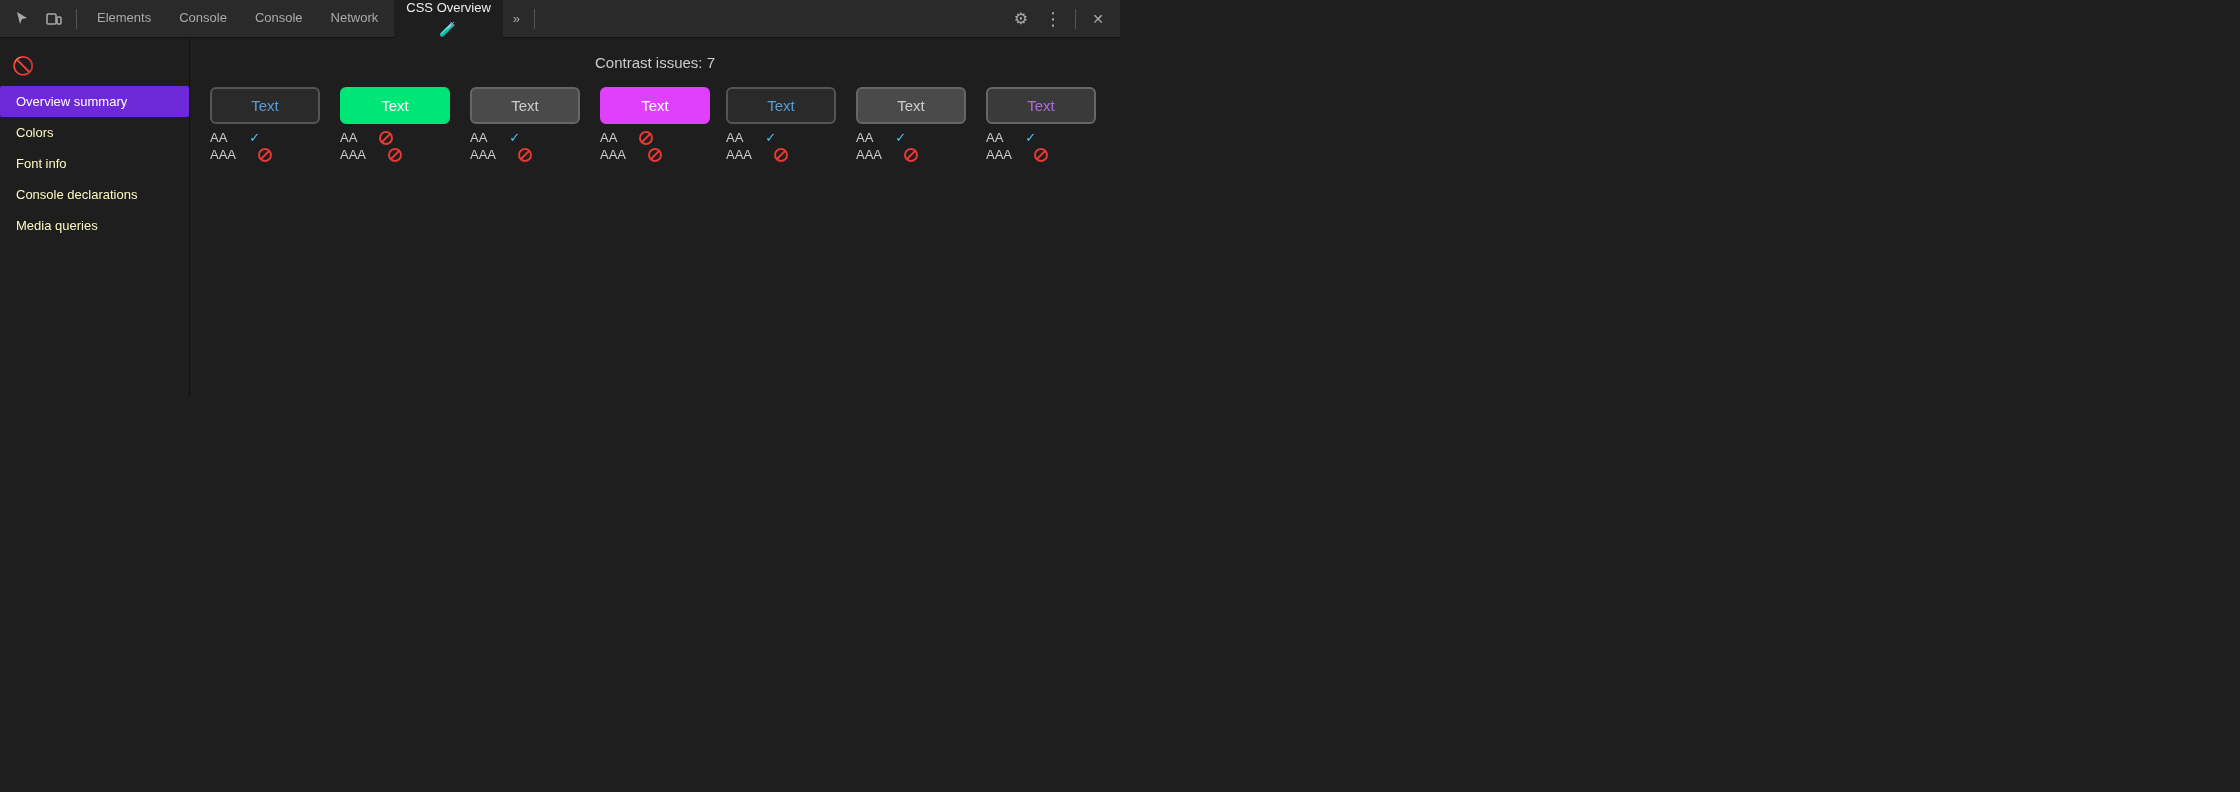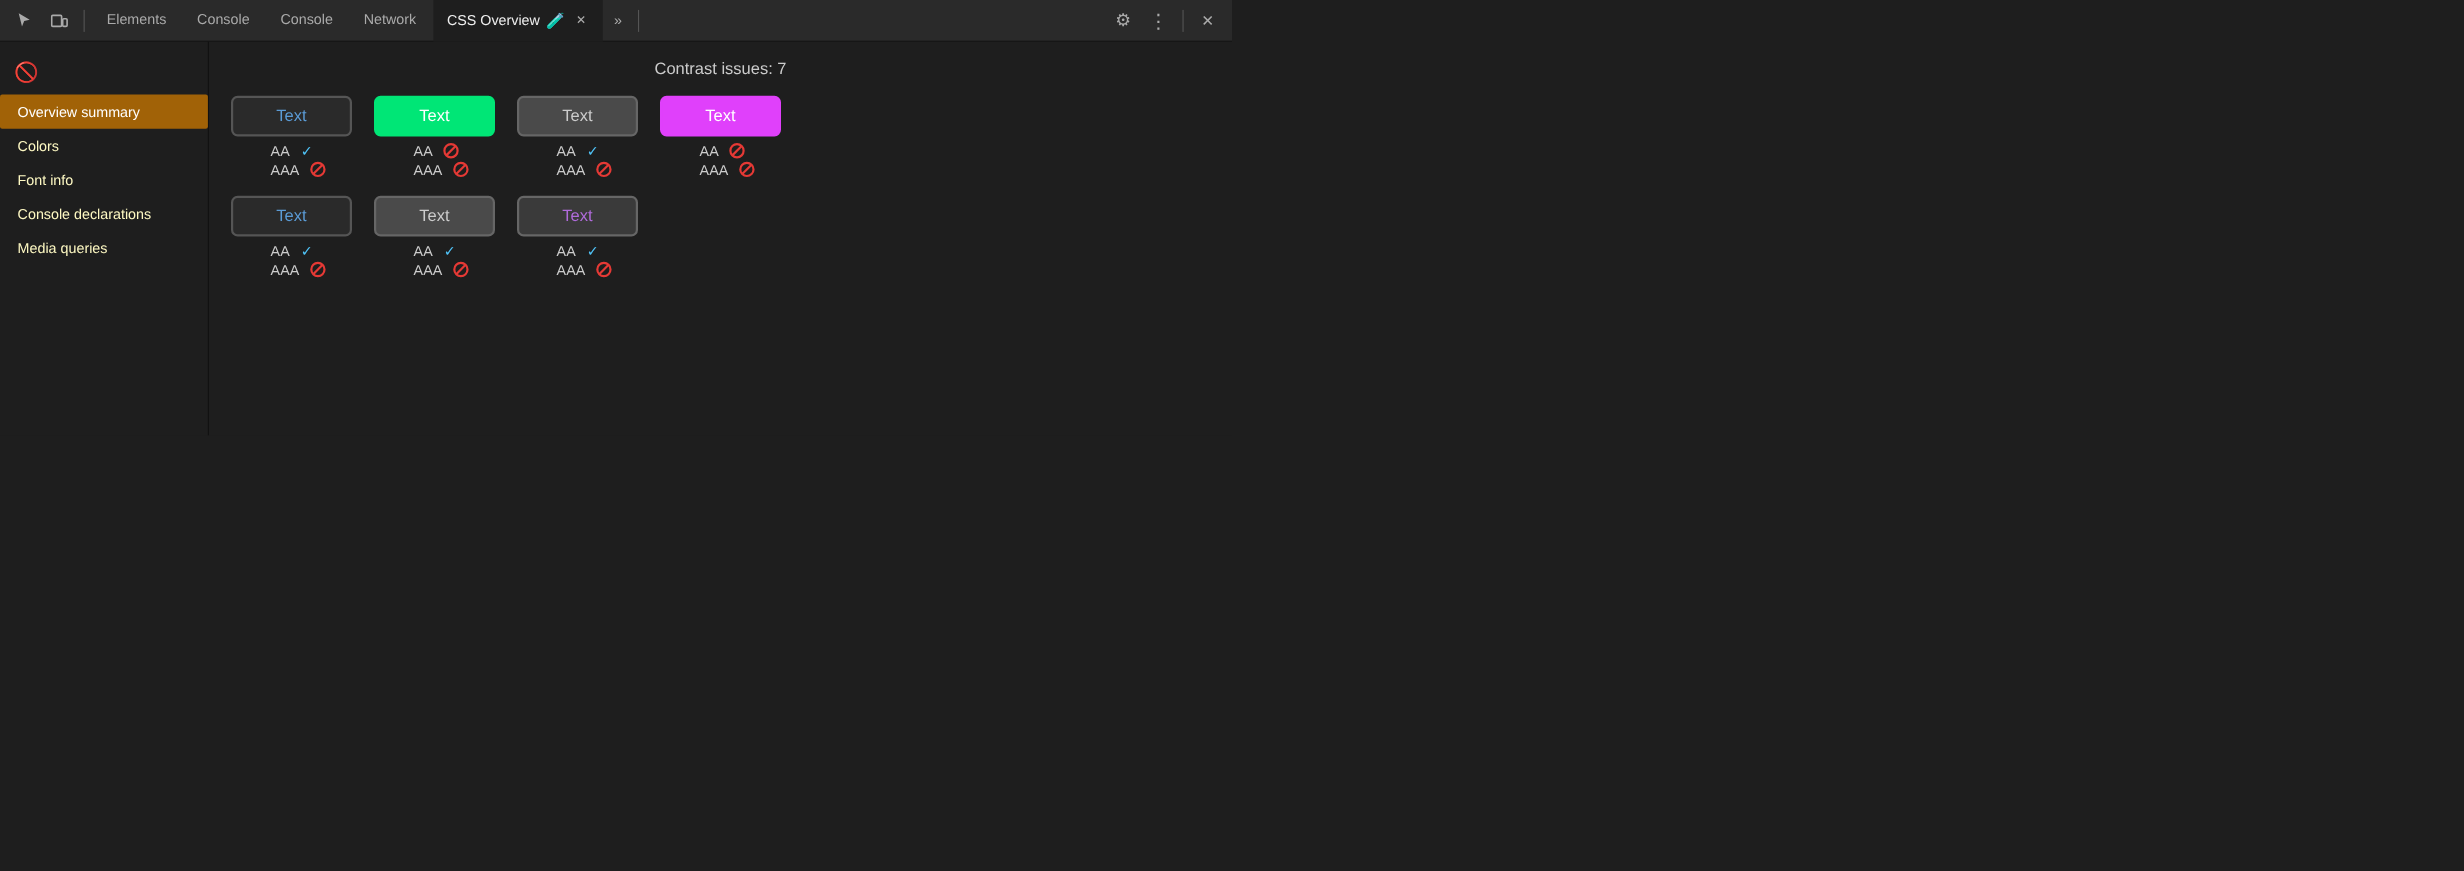--- a/index.html
+++ b/index.html
@@ -62,20 +62,21 @@
       background: #1e1e1e;
       color: #eee;
       padding: 0 12px;
       height: 38px;
       display: flex;
       align-items: center;
       gap: 6px;
       font-size: 13px;
       cursor: pointer;
       flex-shrink: 0;
+      flex-direction: column;
     }
 
     .flask-icon {
       font-size: 14px;
     }
 
     .close-tab-btn {
       width: 16px;
       height: 16px;
       display: flex;
@@ -131,21 +132,21 @@
     }
 
     .sidebar-item {
       padding: 8px 16px;
       cursor: pointer;
       color: #fef9c3;
       font-size: 13px;
       border-radius: 2px;
     }
     .sidebar-item.active {
-      background: #a16207;
+      background: #6d28d9;
       color: #fff;
     }
 
     
     .content {
       flex: 1;
       padding: 16px 20px;
       overflow-y: auto;
       background: #1e1e1e;
     }
@@ -153,21 +154,21 @@
     .contrast-title {
       font-size: 15px;
       color: #ccc;
       margin-bottom: 16px;
       text-align: center;
     }
 
     
     .contrast-grid {
       display: flex;
-      flex-direction: column;
+      flex-direction: row;
       gap: 16px;
     }
 
     .contrast-row {
       display: flex;
       gap: 20px;
       align-items: flex-start;
     }
 
     .contrast-item {
@@ -191,23 +192,22 @@
     .contrast-checks {
       display: flex;
       flex-direction: column;
       gap: 2px;
       font-size: 13px;
       color: #ccc;
     }
 
     .check-row {
       display: flex;
-      align-items: flex-start;
-      gap: 10px;
-      margin-left: 36px;
+      align-items: center;
+      gap: 22px;
     }
 
     
     .no-symbol {
       display: inline-block;
       width: 14px;
       height: 14px;
       border: 2px solid #e53935;
       border-radius: 50%;
       position: relative;

